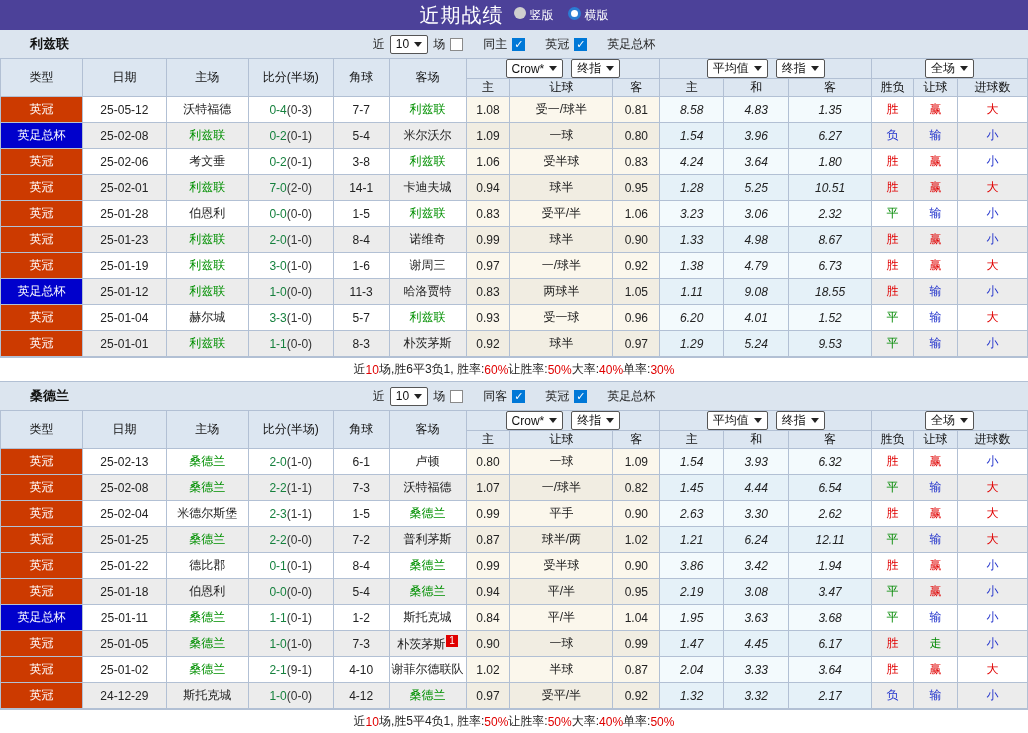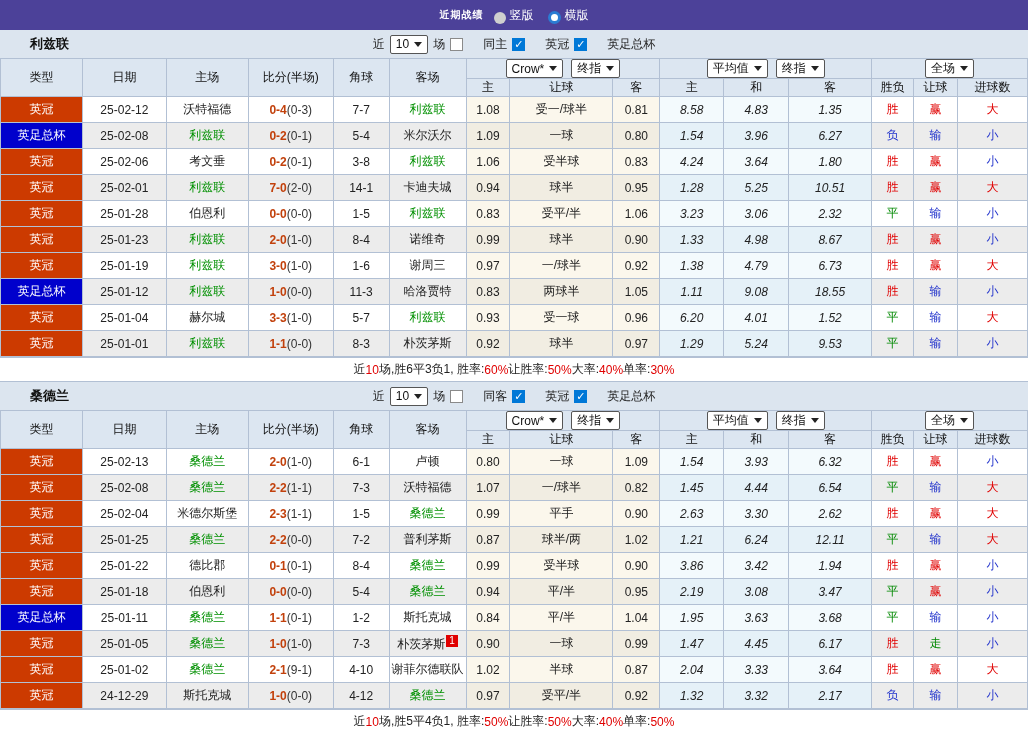--- a/index.html
+++ b/index.html
@@ -13,23 +13,23 @@
   
   .topbar {
     height: 30px;
     background: #4c4199;
     display: flex;
     align-items: center;
     justify-content: center;
     gap: 10px;
     color: #fff;
   }
-  .topbar .title { font-size: 10px; font-weight: bold; letter-spacing: 1px; text-align: center; }
+  .topbar .title { font-size: 20px; font-weight: normal; letter-spacing: 1px; text-align: center; }
   .radio-group { display: flex; align-items: center; gap: 14px; }
-  .radio-item { display: flex; align-items: flex-end; gap: 4px; cursor: pointer; font-size: 12px; }
+  .radio-item { display: flex; align-items: flex-start; gap: 4px; cursor: pointer; font-size: 12px; }
   .radio {
     width: 12px; height: 12px; border-radius: 50%;
     background: #cfcfcf; display: inline-block;
   }
   .radio.sel {
     background: #ffffff; width: 13px; height: 13px;
     border: 3px solid #2b7cd3;
   }
   
   .filter-row {
@@ -83,21 +83,21 @@
   tbody td { height: 26px; background: #ffffff; }
   tbody tr:nth-child(even) td { background: #ececec; }
   tbody td.cream { background: #fbf7ec; }
   tbody tr:nth-child(even) td.cream { background: #f1ede2; }
   tbody td.blue { background: #f3fafd; font-style: italic; }
   tbody tr:nth-child(even) td.blue { background: #e5f1f8; }
   td.comp { color: #fff; }
   td.comp.league { background: #cc3a00 !important; }
   td.comp.cup { background: #0000cc !important; }
   td.team.hl { color: #009000; }
-  .ft { color: #c2410c; font-weight: bold; }
+  .ft { color: #15803d; }
   .ht { color: #333; }
   td.res.r, .red-txt { color: #e00000; }
   td.res.g { color: #008800; }
   td.res.b { color: #2233cc; }
   .badge1 {
     display: inline-block; background: #e00000; color: #fff;
     font-size: 10px; line-height: 12px; padding: 0 3px;
     vertical-align: 4px; margin-left: 1px;
   }
   
@@ -217,21 +217,21 @@
           <th>和</th>
           <th>客</th>
           <th>胜负</th>
           <th>让球</th>
           <th>进球数</th>
         </tr>
       </thead>
       <tbody>
           <tr>
             <td class="comp league">英冠</td>
-            <td>25-02-12</td>
+            <td>25-05-12</td>
             <td class="team">沃特福德</td>
             <td><span class="ft">0-4</span><span class="ht">(0-3)</span></td>
             <td>7-7</td>
             <td class="team hl">利兹联</td>
             <td class="cream">1.08</td>
             <td class="cream">受一/球半</td>
             <td class="cream">0.81</td>
             <td class="blue">8.58</td>
             <td class="blue">4.83</td>
             <td class="blue">1.35</td>

